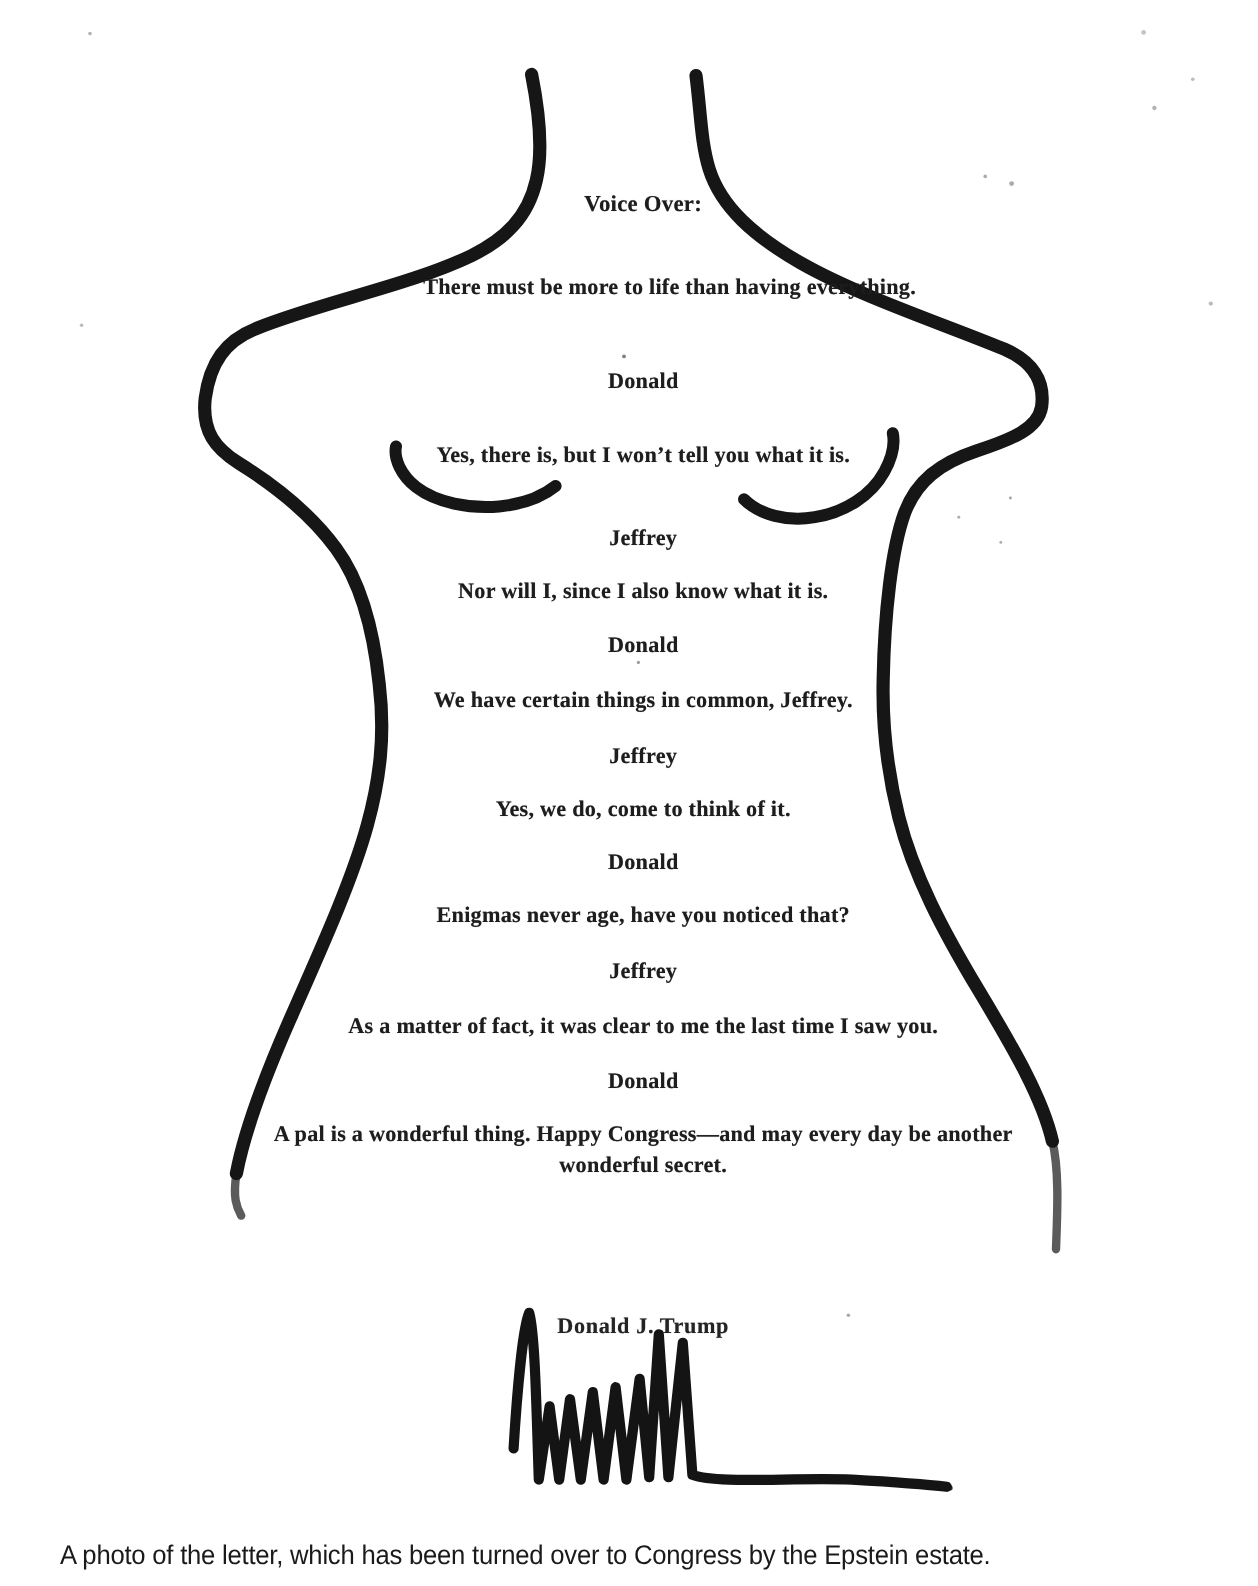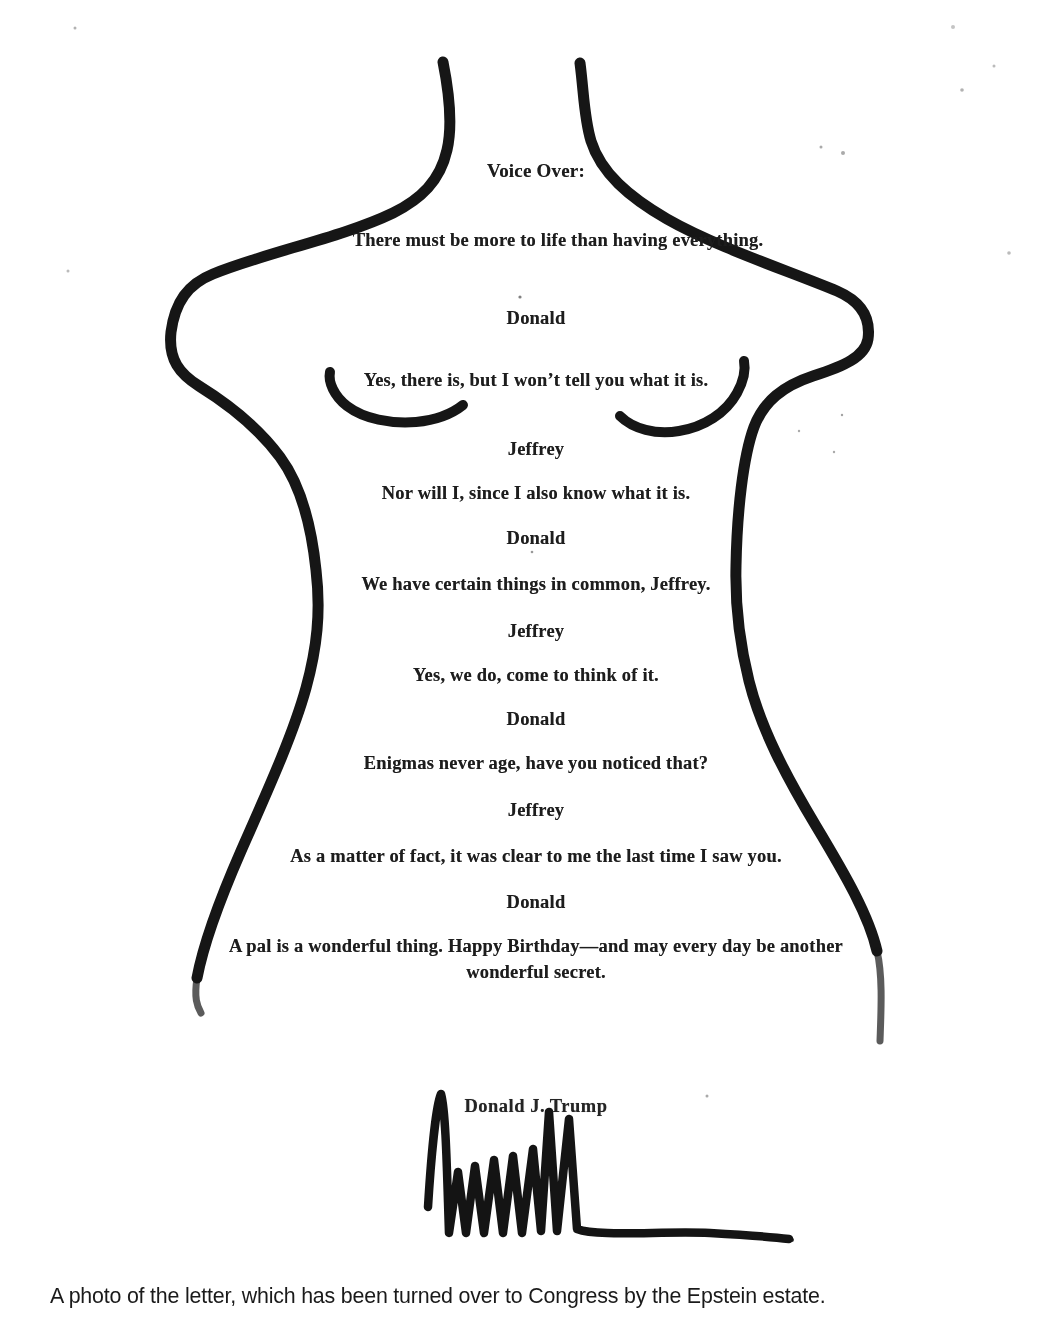--- a/index.html
+++ b/index.html
@@ -148,18 +148,18 @@
     <div class="line dialogue" style="top:480px">Nor will I, since I also know what it is.</div>
     <div class="line speaker" style="top:525px">Donald</div>
     <div class="line dialogue" style="top:571px">We have certain things in common, Jeffrey.</div>
     <div class="line speaker" style="top:618px">Jeffrey</div>
     <div class="line dialogue" style="top:662px">Yes, we do, come to think of it.</div>
     <div class="line speaker" style="top:706px">Donald</div>
     <div class="line dialogue" style="top:750px">Enigmas never age, have you noticed that?</div>
     <div class="line speaker" style="top:797px">Jeffrey</div>
     <div class="line dialogue" style="top:843px">As a matter of fact, it was clear to me the last time I saw you.</div>
     <div class="line speaker" style="top:889px">Donald</div>
-    <div class="line dialogue wrap" style="top:933px">A pal is a wonderful thing. Happy Birthday—and may every day be another wonderful secret.</div>
+    <div class="line dialogue wrap" style="top:933px">A pal is a wonderful thing. Happy Congress—and may every day be another wonderful secret.</div>
     <div class="typed-name">Donald J. Trump</div>
   </div>
 </div>
 
 <div class="caption">A photo of the letter, which has been turned over to Congress by the Epstein estate.</div>
 
 </body></html>

